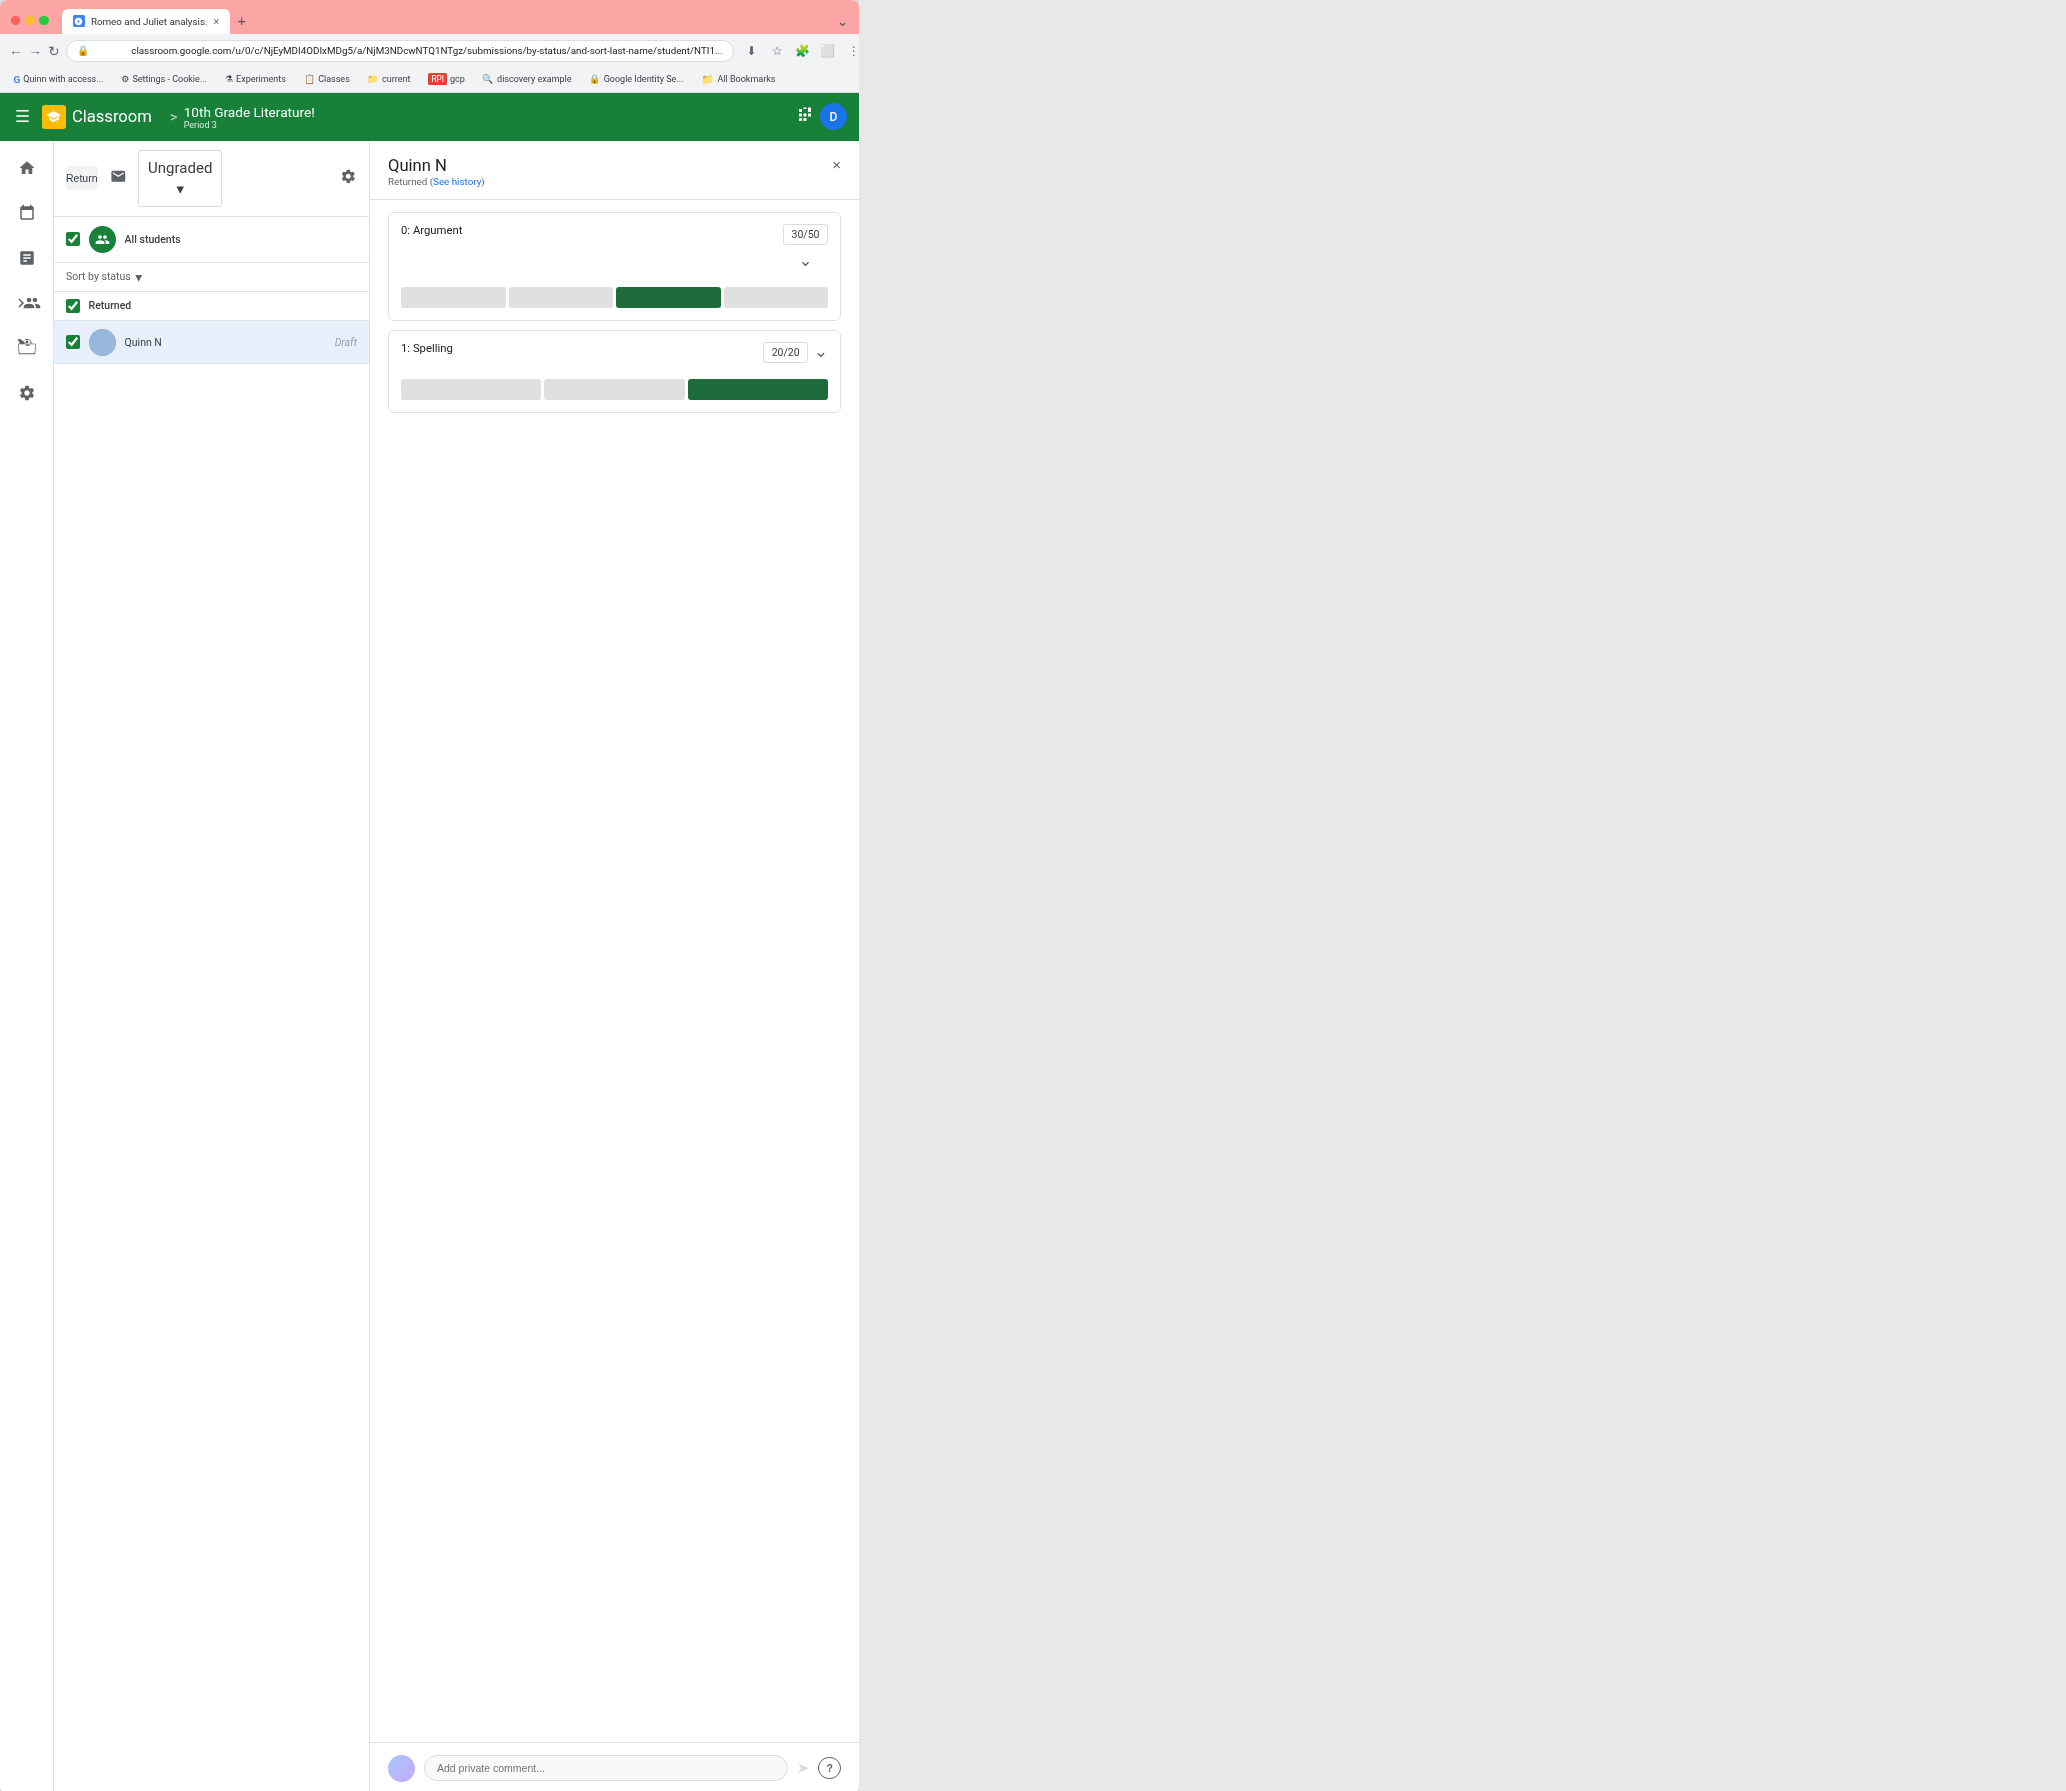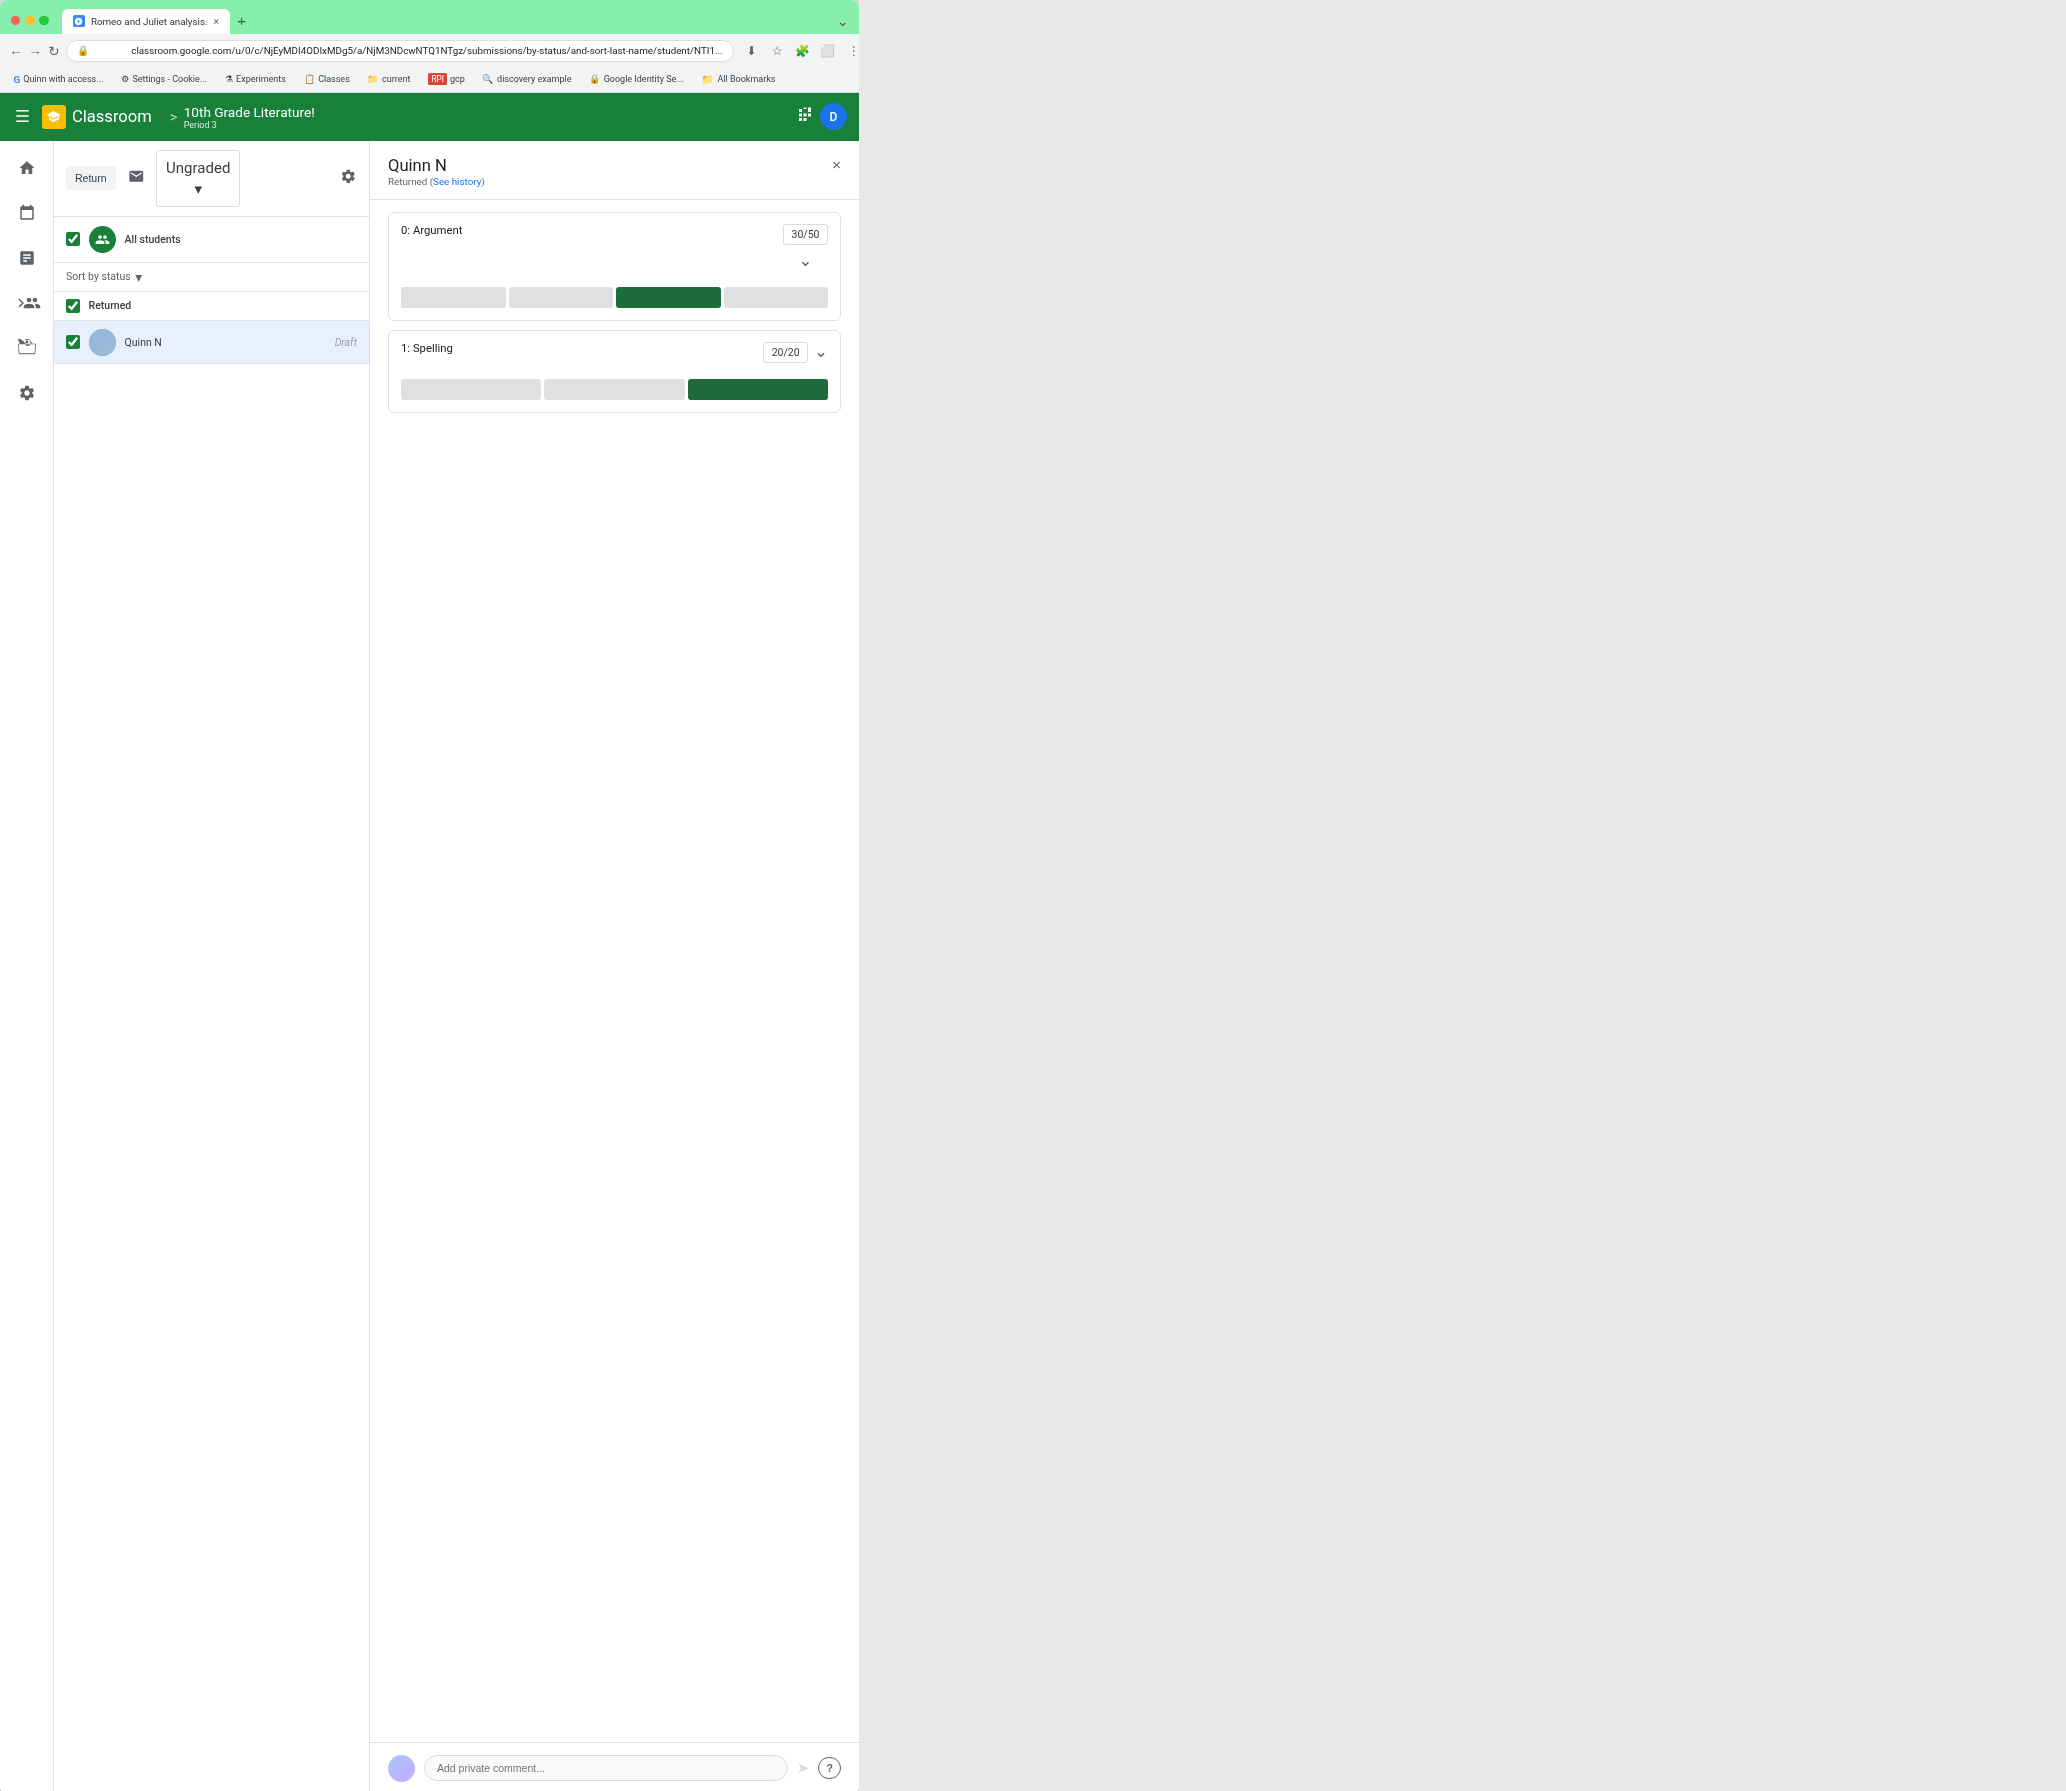--- a/index.html
+++ b/index.html
@@ -13,21 +13,21 @@
     
     .browser-window {
       background: #f1f3f4;
       border-radius: 7.5px;
       overflow: hidden;
       box-shadow: 0 3px 15px rgba(0,0,0,0.3);
       width: 859px;
     }
 
     .browser-titlebar {
-      background: #86efac;
+      background: #fca5a5;
       padding: 7.5px 10.5px 0;
       display: flex;
       align-items: center;
       gap: 7.5px;
     }
 
     .browser-dots {
       display: flex;
       gap: 4.5px;
       align-items: center;
@@ -316,21 +316,21 @@
       padding: 9px 12px;
       display: flex;
       align-items: center;
       gap: 7.5px;
       border-bottom: 0.8px solid #e0e0e0;
     }
 
     .return-btn {
       background: #f1f3f4;
       border: none;
-      padding: 6px 9px;
+      padding: 6px 0;
       border-radius: 3px;
       font-size: 10.5px;
       color: #3c4043;
       cursor: pointer;
     }
 
     .email-btn {
       background: none; border: none;
       color: #5f6368;
       font-size: 15px;

